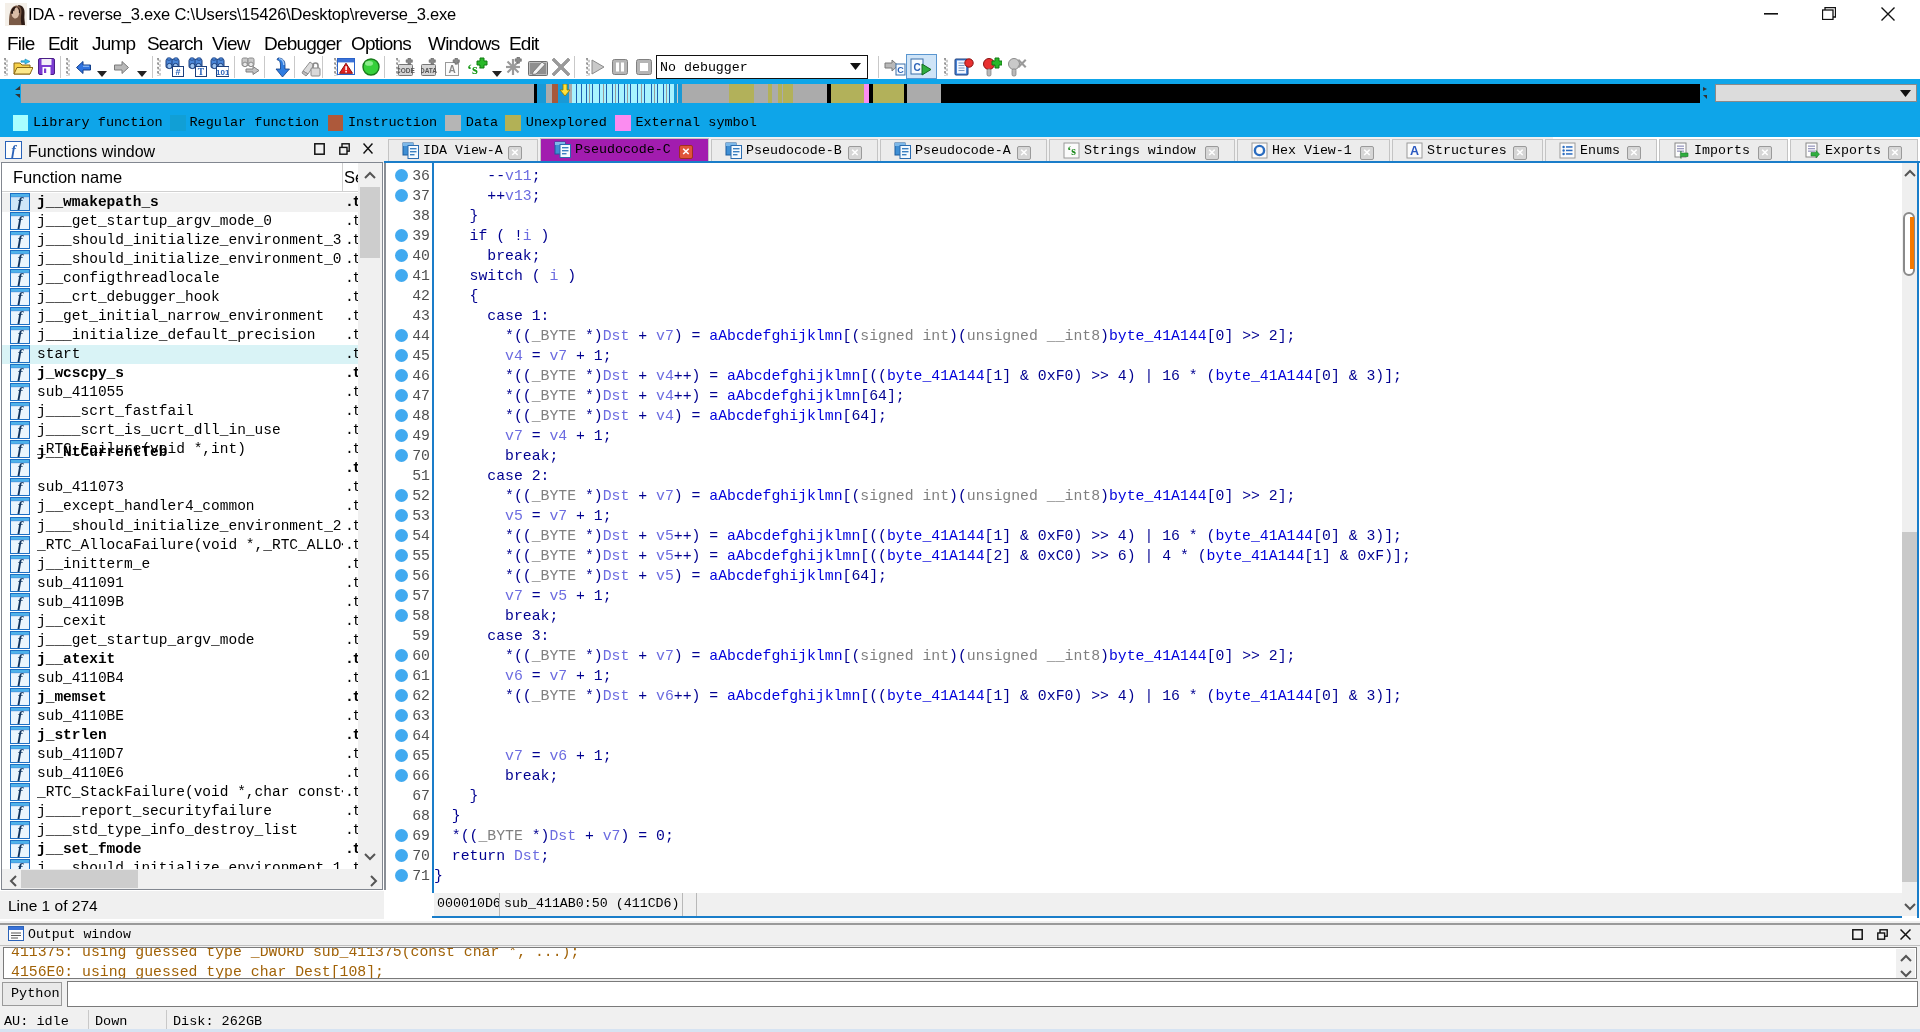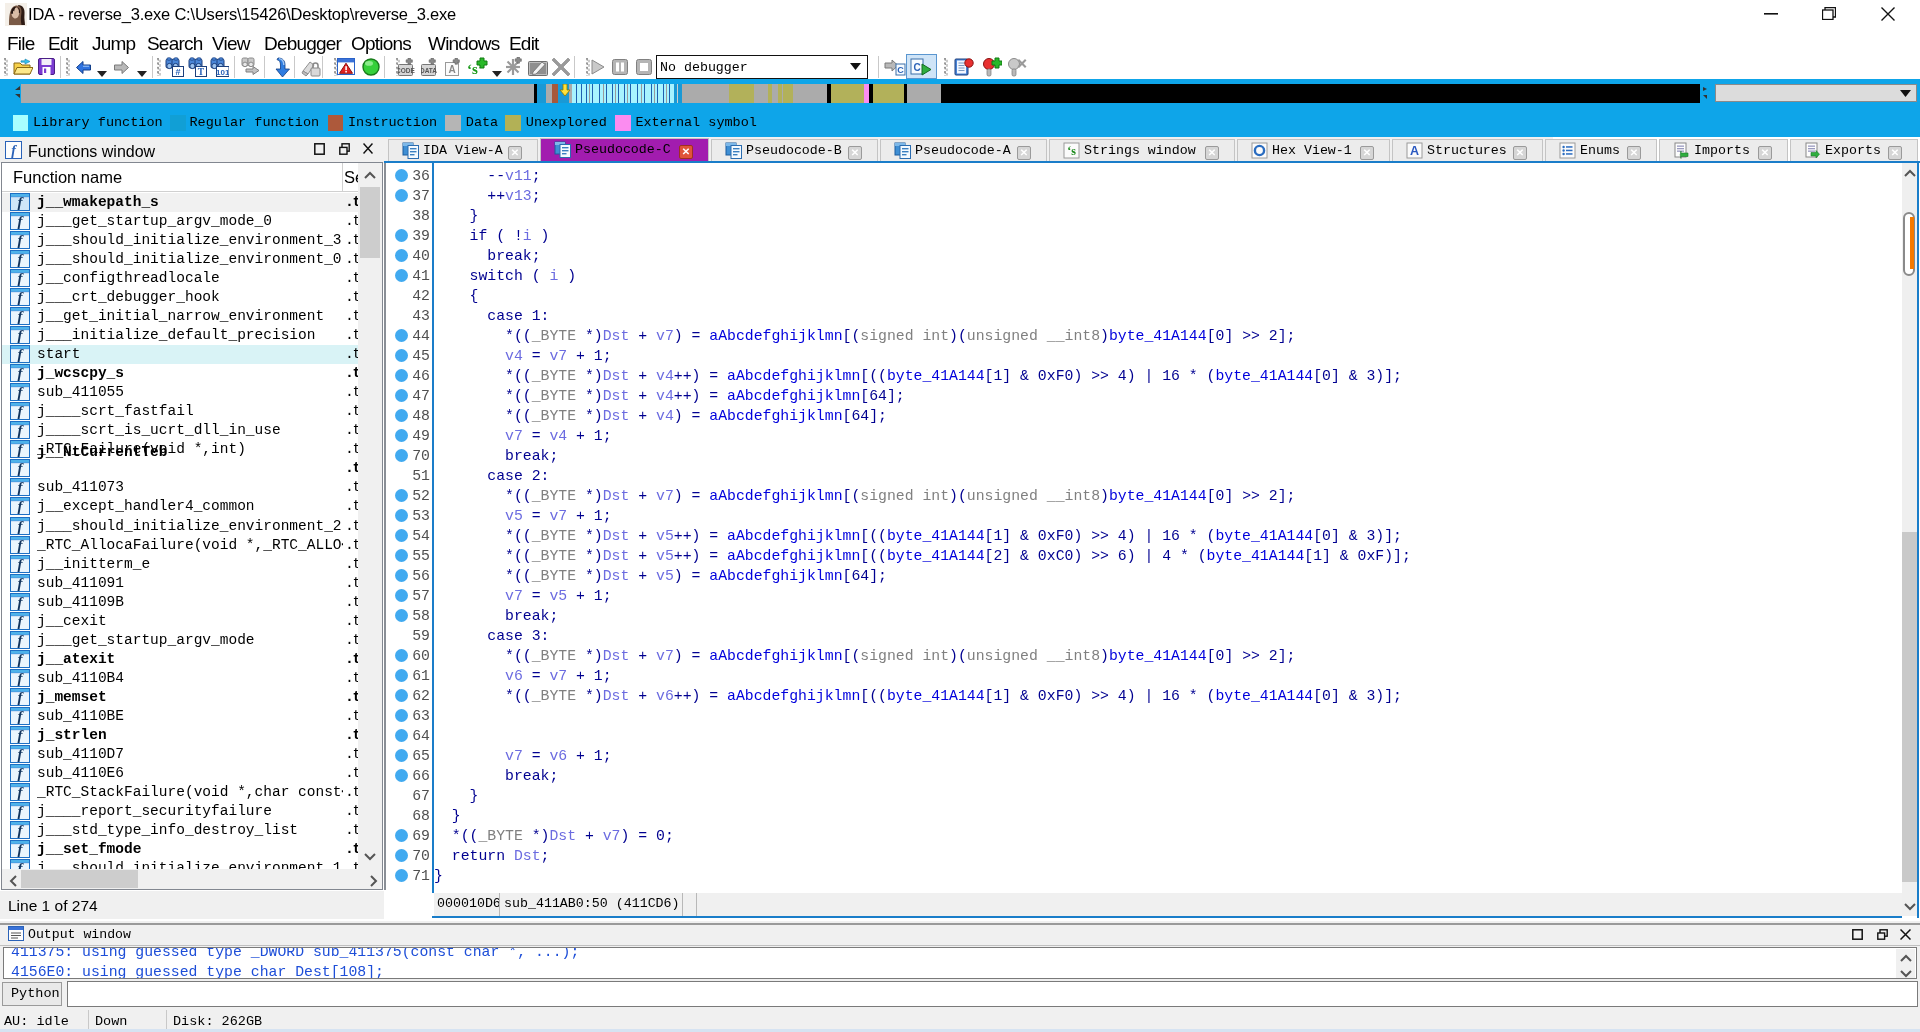--- a/index.html
+++ b/index.html
@@ -74,21 +74,21 @@
 #csb { position:absolute; left:1518px; top:0px; width:15px; height:753px; background:#efefef; }
 #csbmark { position:absolute; left:1px; top:49px; width:12px; height:64px; background:#fff; border:2px solid #8a8a8a; border-radius:6px; }
 #csbmark div { position:absolute; left:5px; top:3px; width:4px; height:52px; background:#f57900; }
 #csbthumb { position:absolute; left:0px; top:369px; width:15px; height:350px; background:#c9c9c9; }
 
 #sep1 { position:absolute; left:0; top:923px; width:1920px; height:2px; background:#9a9a9a; z-index:6; }
 #outzone { position:absolute; left:0; top:921px; width:1920px; height:111px; background:#f0f0f0; }
 #outtitle { position:absolute; left:28px; top:6px; font-family:"Liberation Mono",monospace; font-size:13.2px; color:#000; }
 #outbar-border { position:absolute; left:0; top:24px; width:1920px; height:1px; background:#c0c0c0; }
 #logbox { position:absolute; left:3px; top:26px; width:1914px; height:32px; background:#fff; border:1px solid #7a7a7a; overflow:hidden; }
-#logbox pre { position:absolute; left:7px; top:-6px; font-family:"Liberation Mono",monospace; font-size:14.8px; line-height:20px; color:#1d4ed8; }
+#logbox pre { position:absolute; left:7px; top:-6px; font-family:"Liberation Mono",monospace; font-size:14.8px; line-height:20px; color:#a16207; }
 #logsb { position:absolute; right:1px; top:1px; width:19px; height:30px; background:#f0f0f0; }
 #pybtn { position:absolute; left:2px; top:61px; width:60px; height:24px; background:#e9e9e9; border:1px solid #9a9a9a; }
 #pybtn span { position:absolute; left:8px; top:3px; font-family:"Liberation Mono",monospace; font-size:13.5px; color:#000; }
 #pyinput { position:absolute; left:67px; top:60px; width:1851px; height:26px; background:#fff; border:1px solid #7a7a7a; }
 .st { position:absolute; top:93px; font-family:"Liberation Mono",monospace; font-size:13.5px; color:#000; }
 .stdiv { position:absolute; top:89px; width:1px; height:20px; background:#c8c8c8; }
 #bottomstrip { position:absolute; left:0; top:1029px; width:1920px; height:3px; background:#d6e3f2; }
 </style></head>
 <body>
 

